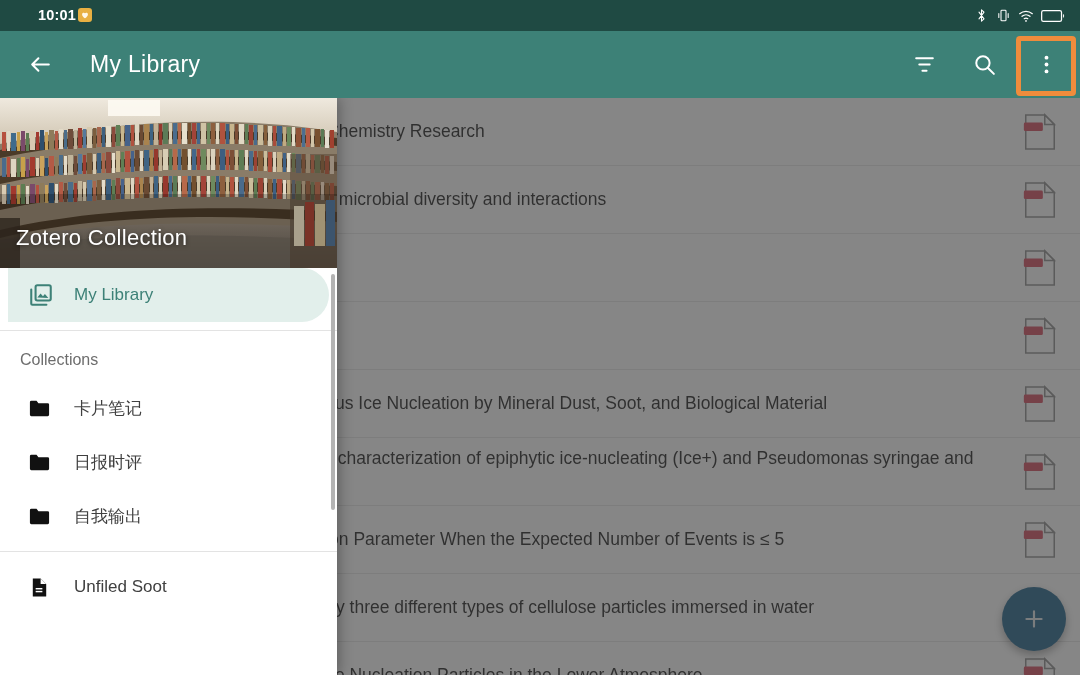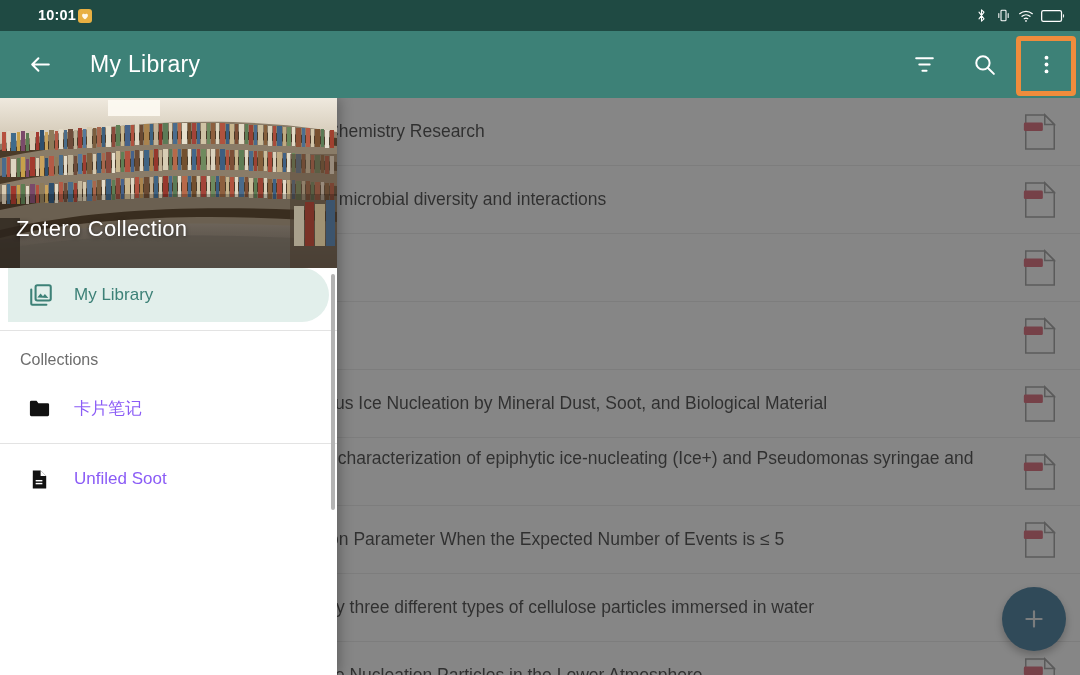--- a/index.html
+++ b/index.html
@@ -28,21 +28,21 @@
     height: 31px;
     background: #1f4a43;
     display: flex;
     align-items: center;
     justify-content: space-between;
     padding: 0 14px 0 38px;
     z-index: 60;
   }
   .status-left {
     display: flex;
-    align-items: flex-end;
+    align-items: flex-start;
     gap: 2px;
   }
   .status-time {
     color: #ffffff;
     font-size: 14.5px;
     font-weight: bold;
     letter-spacing: 0.2px;
     line-height: 1;
   }
   .badge-icon {
@@ -201,21 +201,21 @@
     background: #6b5a45;
   }
   #drawer-header-photo {
     position: absolute;
     inset: 0;
     width: 100%; height: 100%;
   }
   #drawer-header-title {
     position: absolute;
     left: 16px;
-    bottom: 26px;
+    bottom: 17px;
     color: #ffffff;
     font-size: 22px;
     letter-spacing: 0.3px;
     text-shadow: 0 1px 4px rgba(0,0,0,0.55);
     z-index: 3;
   }
   #drawer-body {
     position: relative;
     height: 407px;
     overflow: hidden;
@@ -233,21 +233,21 @@
   }
   .drawer-icon {
     flex: none;
     width: 34px;
     display: flex;
     align-items: center;
     justify-content: flex-start;
   }
   .drawer-label {
     font-size: 17px;
-    color: #8b5cf6;
+    color: #404040;
     margin-left: 12px;
     white-space: nowrap;
   }
   .drawer-item.selected .drawer-label {
     color: #3d8177;
   }
   .drawer-divider {
     height: 1px;
     background: #e3e3e3;
     margin: 8px 0;
@@ -666,22 +666,38 @@
 
       <div class="drawer-item">
         <span class="drawer-icon">
           <svg width="23" height="23" viewBox="0 0 24 24">
               <path d="M2 5.5A1.5 1.5 0 0 1 3.5 4h5.4l2 2.4h9.6A1.5 1.5 0 0 1 22 7.9v10.6a1.5 1.5 0 0 1-1.5 1.5h-17A1.5 1.5 0 0 1 2 18.5z" fill="#111"></path>
             </svg>
         </span>
         <span class="drawer-label">卡片笔记</span>
       </div>
 
-
-
+      <div class="drawer-item">
+        <span class="drawer-icon">
+          <svg width="23" height="23" viewBox="0 0 24 24">
+              <path d="M2 5.5A1.5 1.5 0 0 1 3.5 4h5.4l2 2.4h9.6A1.5 1.5 0 0 1 22 7.9v10.6a1.5 1.5 0 0 1-1.5 1.5h-17A1.5 1.5 0 0 1 2 18.5z" fill="#111"></path>
+            </svg>
+        </span>
+        <span class="drawer-label">日报时评</span>
+      </div>
+
+
+      <div class="drawer-item">
+        <span class="drawer-icon">
+          <svg width="23" height="23" viewBox="0 0 24 24">
+              <path d="M2 5.5A1.5 1.5 0 0 1 3.5 4h5.4l2 2.4h9.6A1.5 1.5 0 0 1 22 7.9v10.6a1.5 1.5 0 0 1-1.5 1.5h-17A1.5 1.5 0 0 1 2 18.5z" fill="#111"></path>
+            </svg>
+        </span>
+        <span class="drawer-label">自我输出</span>
+      </div>
 
       <div class="drawer-divider"></div>
 
       <div class="drawer-item">
         <span class="drawer-icon">
           <svg width="23" height="23" viewBox="0 0 24 24">
             <path d="M5 2.5h8.2L19 8.3V21a.5.5 0 0 1-.5.5h-13A.5.5 0 0 1 5 21z" fill="#111"></path>
             <path d="M13.2 2.5L19 8.3h-5.8z" fill="#fff"></path>
             <rect x="8" y="12.5" width="7" height="1.5" fill="#fff"></rect>
             <rect x="8" y="15.5" width="7" height="1.5" fill="#fff"></rect>

